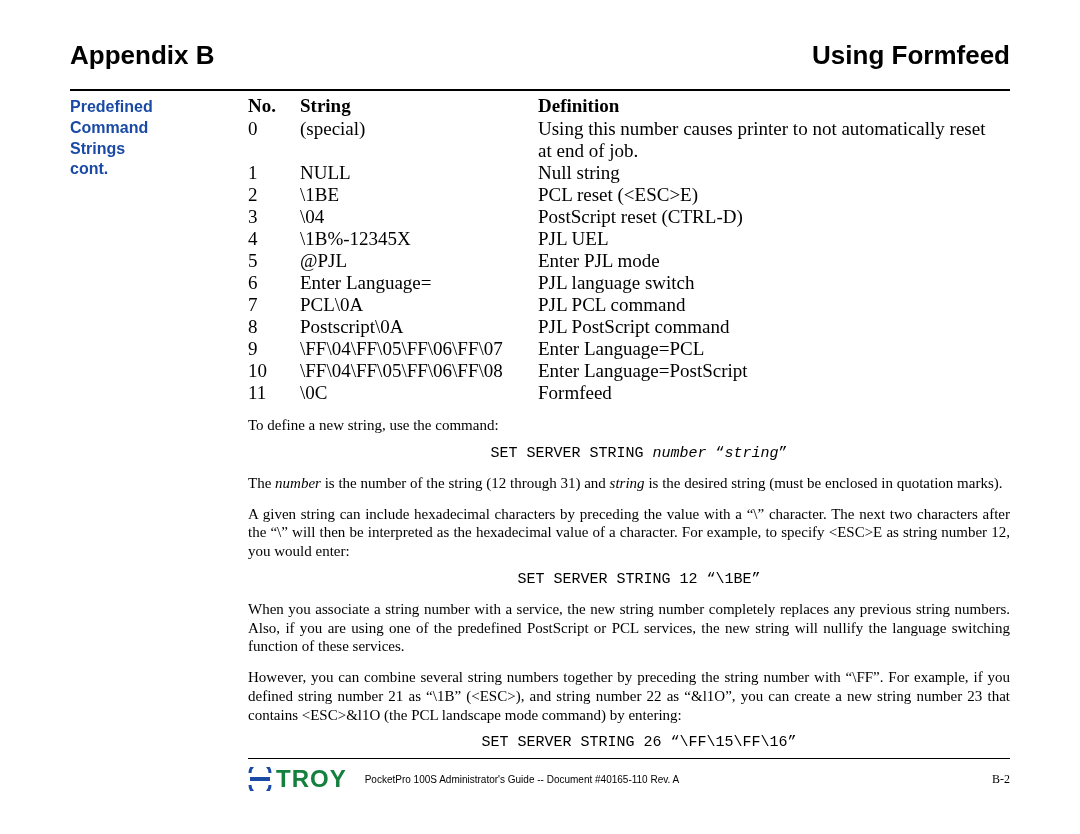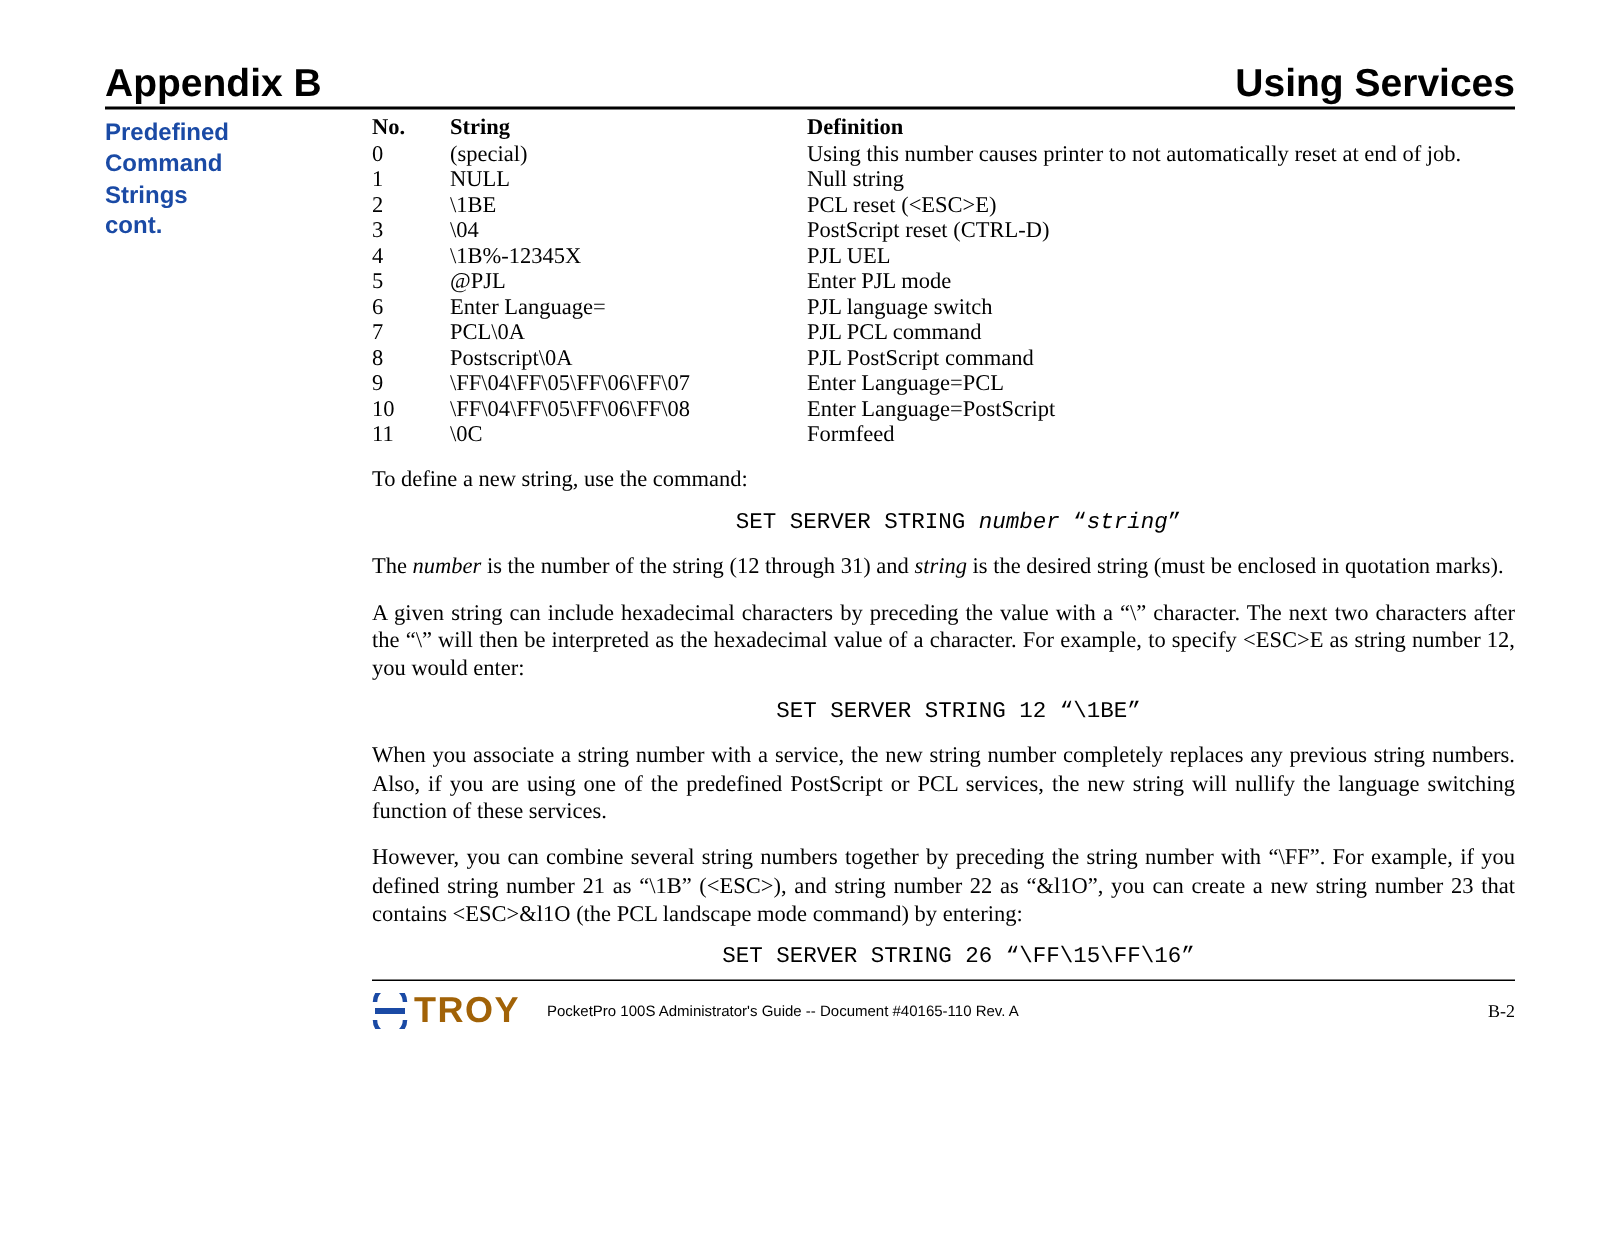--- a/index.html
+++ b/index.html
@@ -17,21 +17,21 @@
     padding: 40px 70px 20px 70px;
   }
   .header-row {
     display: flex;
     justify-content: space-between;
     align-items: center;
     font-family: Arial, Helvetica, sans-serif;
     font-weight: bold;
     font-size: 26px;
     border-bottom: 2.5px solid #000;
-    padding-bottom: 0;
+    padding-bottom: 18px;
     margin-bottom: 4px;
   }
   .content-row {
     display: flex;
     gap: 8px;
   }
   .sidebar {
     width: 170px;
     flex-shrink: 0;
     font-family: Arial, Helvetica, sans-serif;
@@ -39,21 +39,21 @@
     font-size: 16px;
     color: #1a4aa5;
     line-height: 1.3;
     padding-top: 2px;
   }
   .main {
     flex: 1;
   }
   table.strings {
     border-collapse: collapse;
-    font-size: 15px;
+    font-size: 19px;
     width: 100%;
   }
   table.strings th {
     text-align: left;
     font-weight: bold;
     padding: 0 8px 1px 0;
     white-space: nowrap;
   }
   table.strings td {
     padding: 0 8px 0 0;
@@ -90,21 +90,21 @@
     gap: 18px;
   }
   .logo {
     display: flex;
     align-items: center;
     gap: 4px;
     font-family: Arial, Helvetica, sans-serif;
     font-weight: 900;
     font-size: 24px;
     letter-spacing: 1px;
-    color: #a16207;
+    color: #15803d;
   }
   .logo-mark {
     width: 24px;
     height: 24px;
     position: relative;
   }
   .logo-mark svg { display:block; }
   .footer-text {
     font-size: 10px;
     font-family: Arial, Helvetica, sans-serif;
@@ -115,21 +115,21 @@
     font-family: "Times New Roman", serif;
     font-size: 12px;
   }
 </style>
 </head>
 <body>
 
 <div class="page">
   <div class="header-row">
     <span>Appendix B</span>
-    <span>Using Services</span>
+    <span>Using Formfeed</span>
   </div>
 
   <div class="content-row">
     <div class="sidebar">
       <div>Predefined</div>
       <div>Command</div>
       <div>Strings</div>
       <div>cont.</div>
     </div>
 

